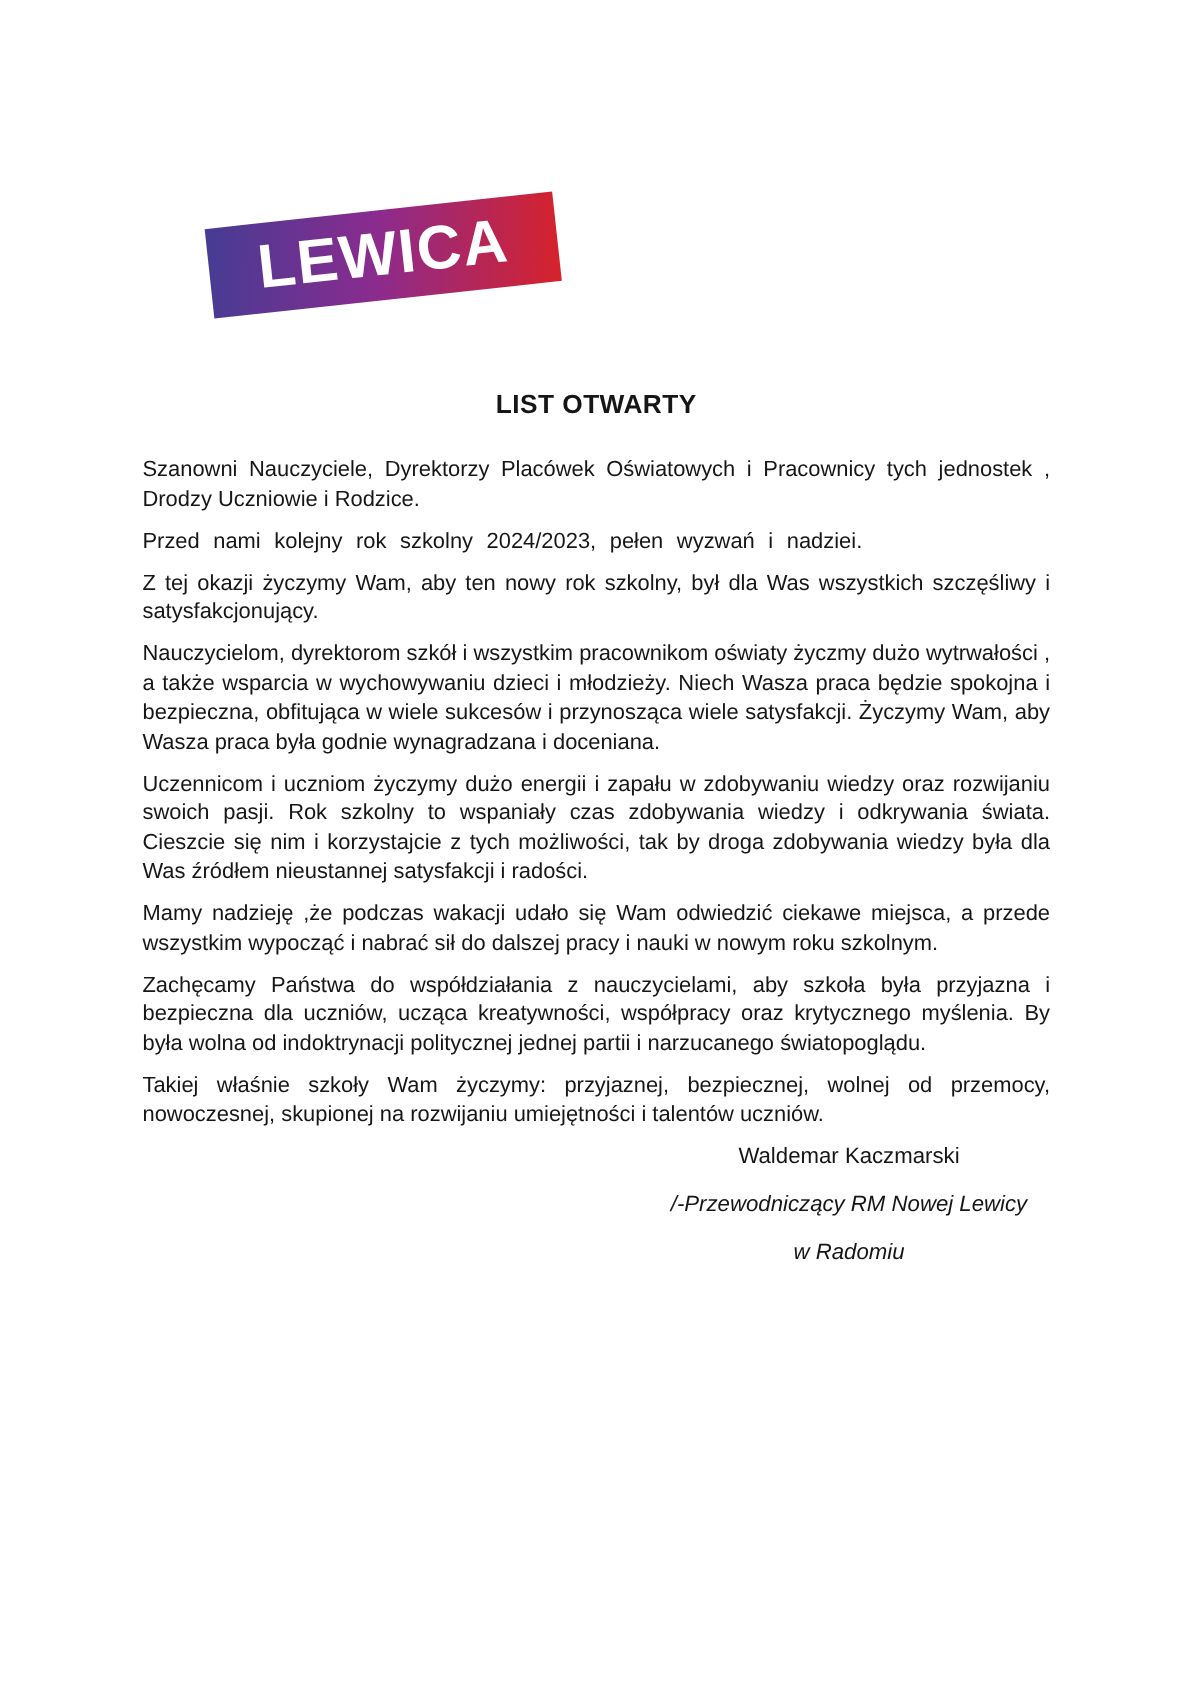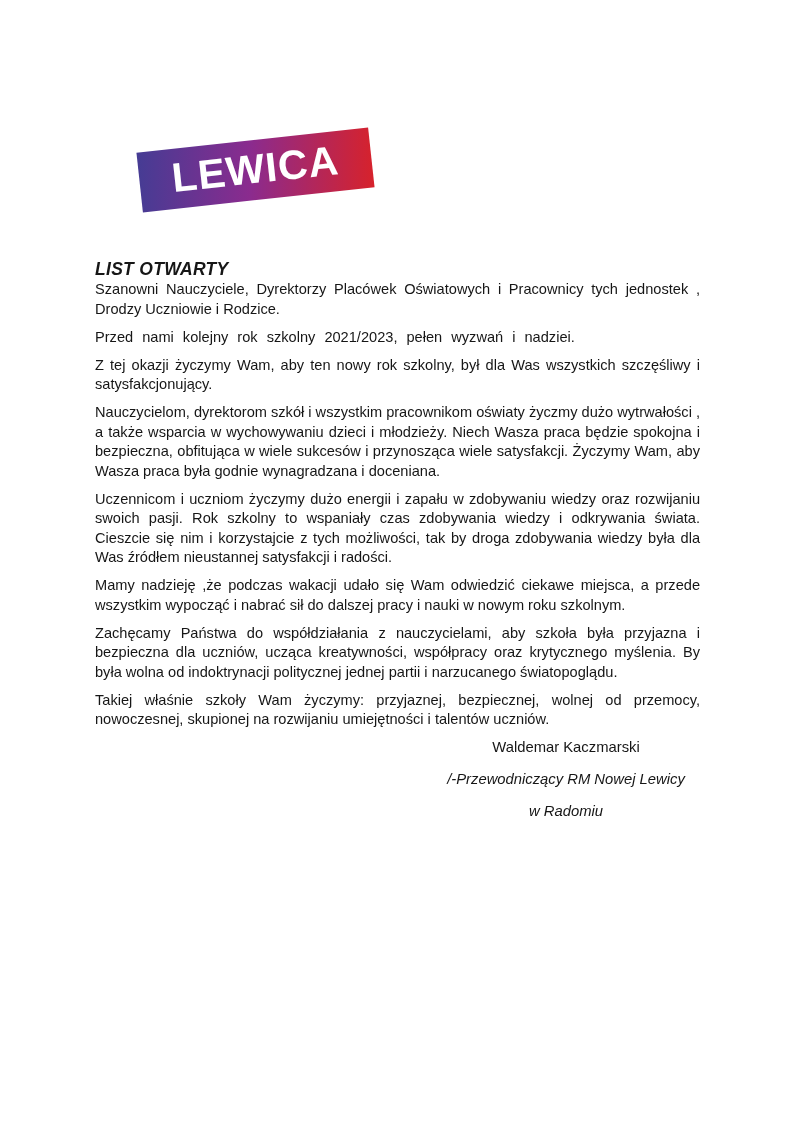--- a/index.html
+++ b/index.html
@@ -43,26 +43,26 @@
     right: 94px;
     top: 258px;
   }
   .dateline {
     text-align: right;
     font-size: 14.6px;
     line-height: 20px;
     margin: 0 8px 12px 0;
   }
   .title {
+    text-align: center;
     font-size: 17.5px;
     font-weight: bold;
     line-height: 22px;
-    margin: 0 0 0 0;
+    margin: 0 0 24px 0;
     letter-spacing: 0.3px;
-    font-style: italic;
   }
   .body p {
     font-size: 14.6px;
     line-height: 19.5px;
     margin: 0 0 8.5px 0;
     text-align: justify;
   }
   .body p.spread {
     word-spacing: 5px;
     text-align: left;
@@ -84,21 +84,21 @@
 
   <div class="logo-band" style="background: linear-gradient(97deg, rgb(69, 60, 148) 0%, rgb(139, 43, 142) 48%, rgb(215, 34, 43) 100%);">
     <span class="logo-text" style="color: rgb(255, 255, 255);">LEWICA</span>
   </div>
 
   <div class="content">
     <h1 class="title">LIST OTWARTY</h1>
 
     <div class="body">
       <p>Szanowni Nauczyciele, Dyrektorzy Placówek Oświatowych i Pracownicy tych jednostek , Drodzy Uczniowie i Rodzice.</p>
-      <p class="spread">Przed nami kolejny rok szkolny 2021/2023, pełen wyzwań i nadziei.</p>
+      <p class="spread">Przed nami kolejny rok szkolny 2024/2023, pełen wyzwań i nadziei.</p>
       <p>Z tej okazji życzymy Wam, aby ten nowy rok szkolny, był dla Was wszystkich szczęśliwy i satysfakcjonujący.</p>
       <p>Nauczycielom, dyrektorom szkół i wszystkim pracownikom oświaty życzmy dużo wytrwałości , a także wsparcia w wychowywaniu dzieci i młodzieży. Niech Wasza praca będzie spokojna i bezpieczna, obfitująca w wiele sukcesów i przynosząca wiele satysfakcji. Życzymy Wam, aby Wasza praca była godnie wynagradzana i doceniana.</p>
       <p>Uczennicom i uczniom życzymy dużo energii i zapału w zdobywaniu wiedzy oraz rozwijaniu swoich pasji. Rok szkolny to wspaniały czas zdobywania wiedzy i odkrywania świata. Cieszcie się nim i korzystajcie z tych możliwości, tak by droga zdobywania wiedzy była dla Was źródłem nieustannej satysfakcji i radości.</p>
       <p>Mamy nadzieję ,że podczas wakacji udało się Wam odwiedzić ciekawe miejsca, a przede wszystkim wypocząć i nabrać sił do dalszej pracy i nauki w nowym roku szkolnym.</p>
       <p>Zachęcamy Państwa do współdziałania z nauczycielami, aby szkoła była przyjazna i bezpieczna dla uczniów, ucząca kreatywności, współpracy oraz krytycznego myślenia. By była wolna od indoktrynacji politycznej jednej partii i narzucanego światopoglądu.</p>
       <p>Takiej właśnie szkoły Wam życzymy: przyjaznej, bezpiecznej, wolnej od przemocy, nowoczesnej, skupionej na rozwijaniu umiejętności i talentów uczniów.</p>
     </div>
 
     <div class="signature">
       <div class="sig-line">Waldemar Kaczmarski</div>

